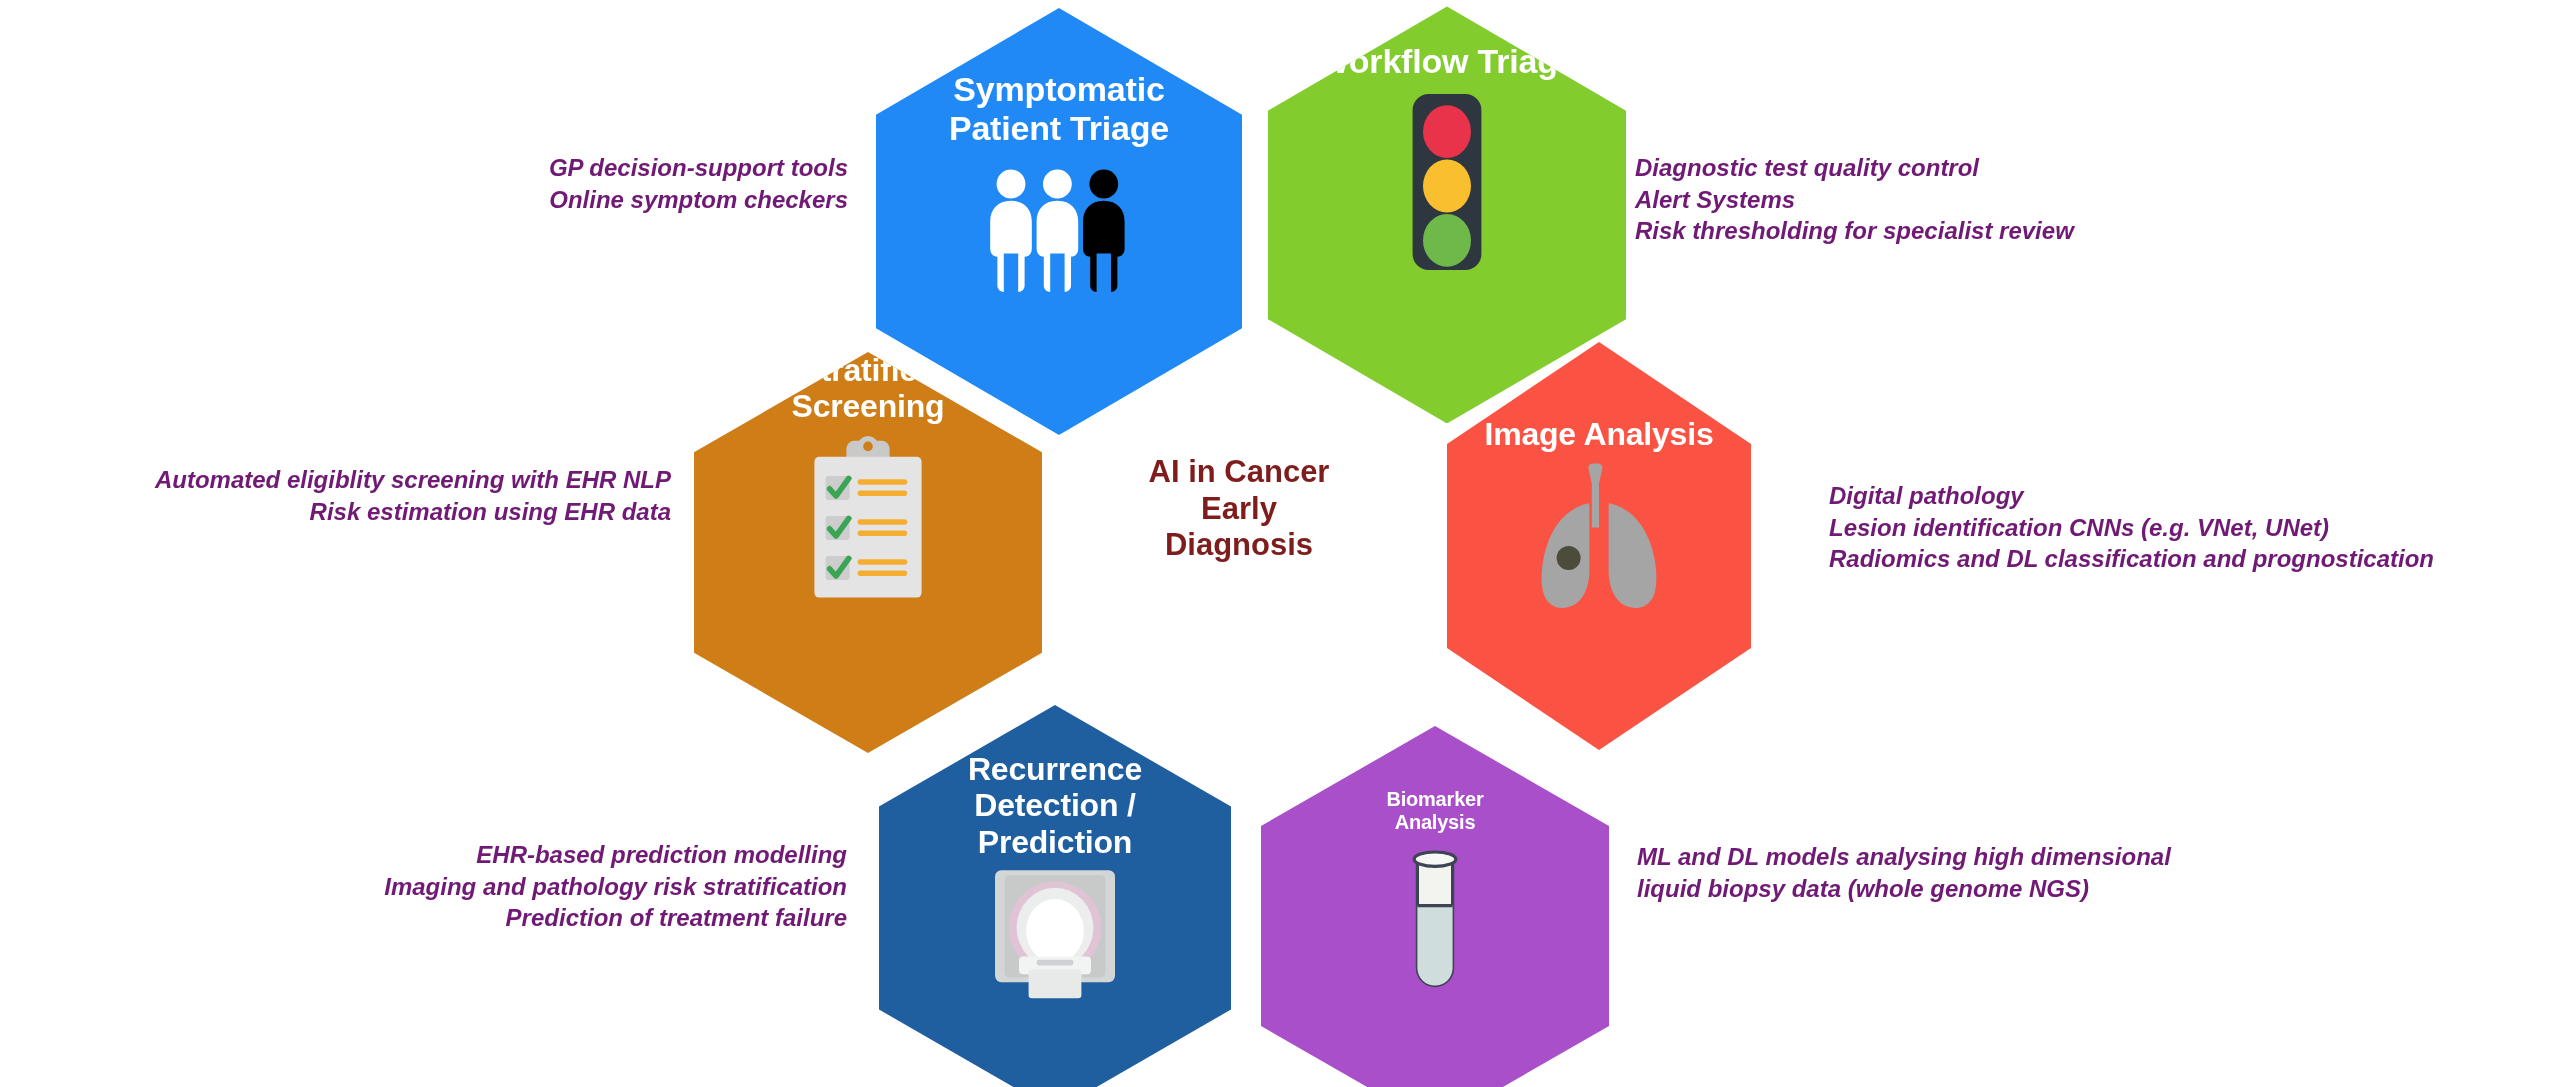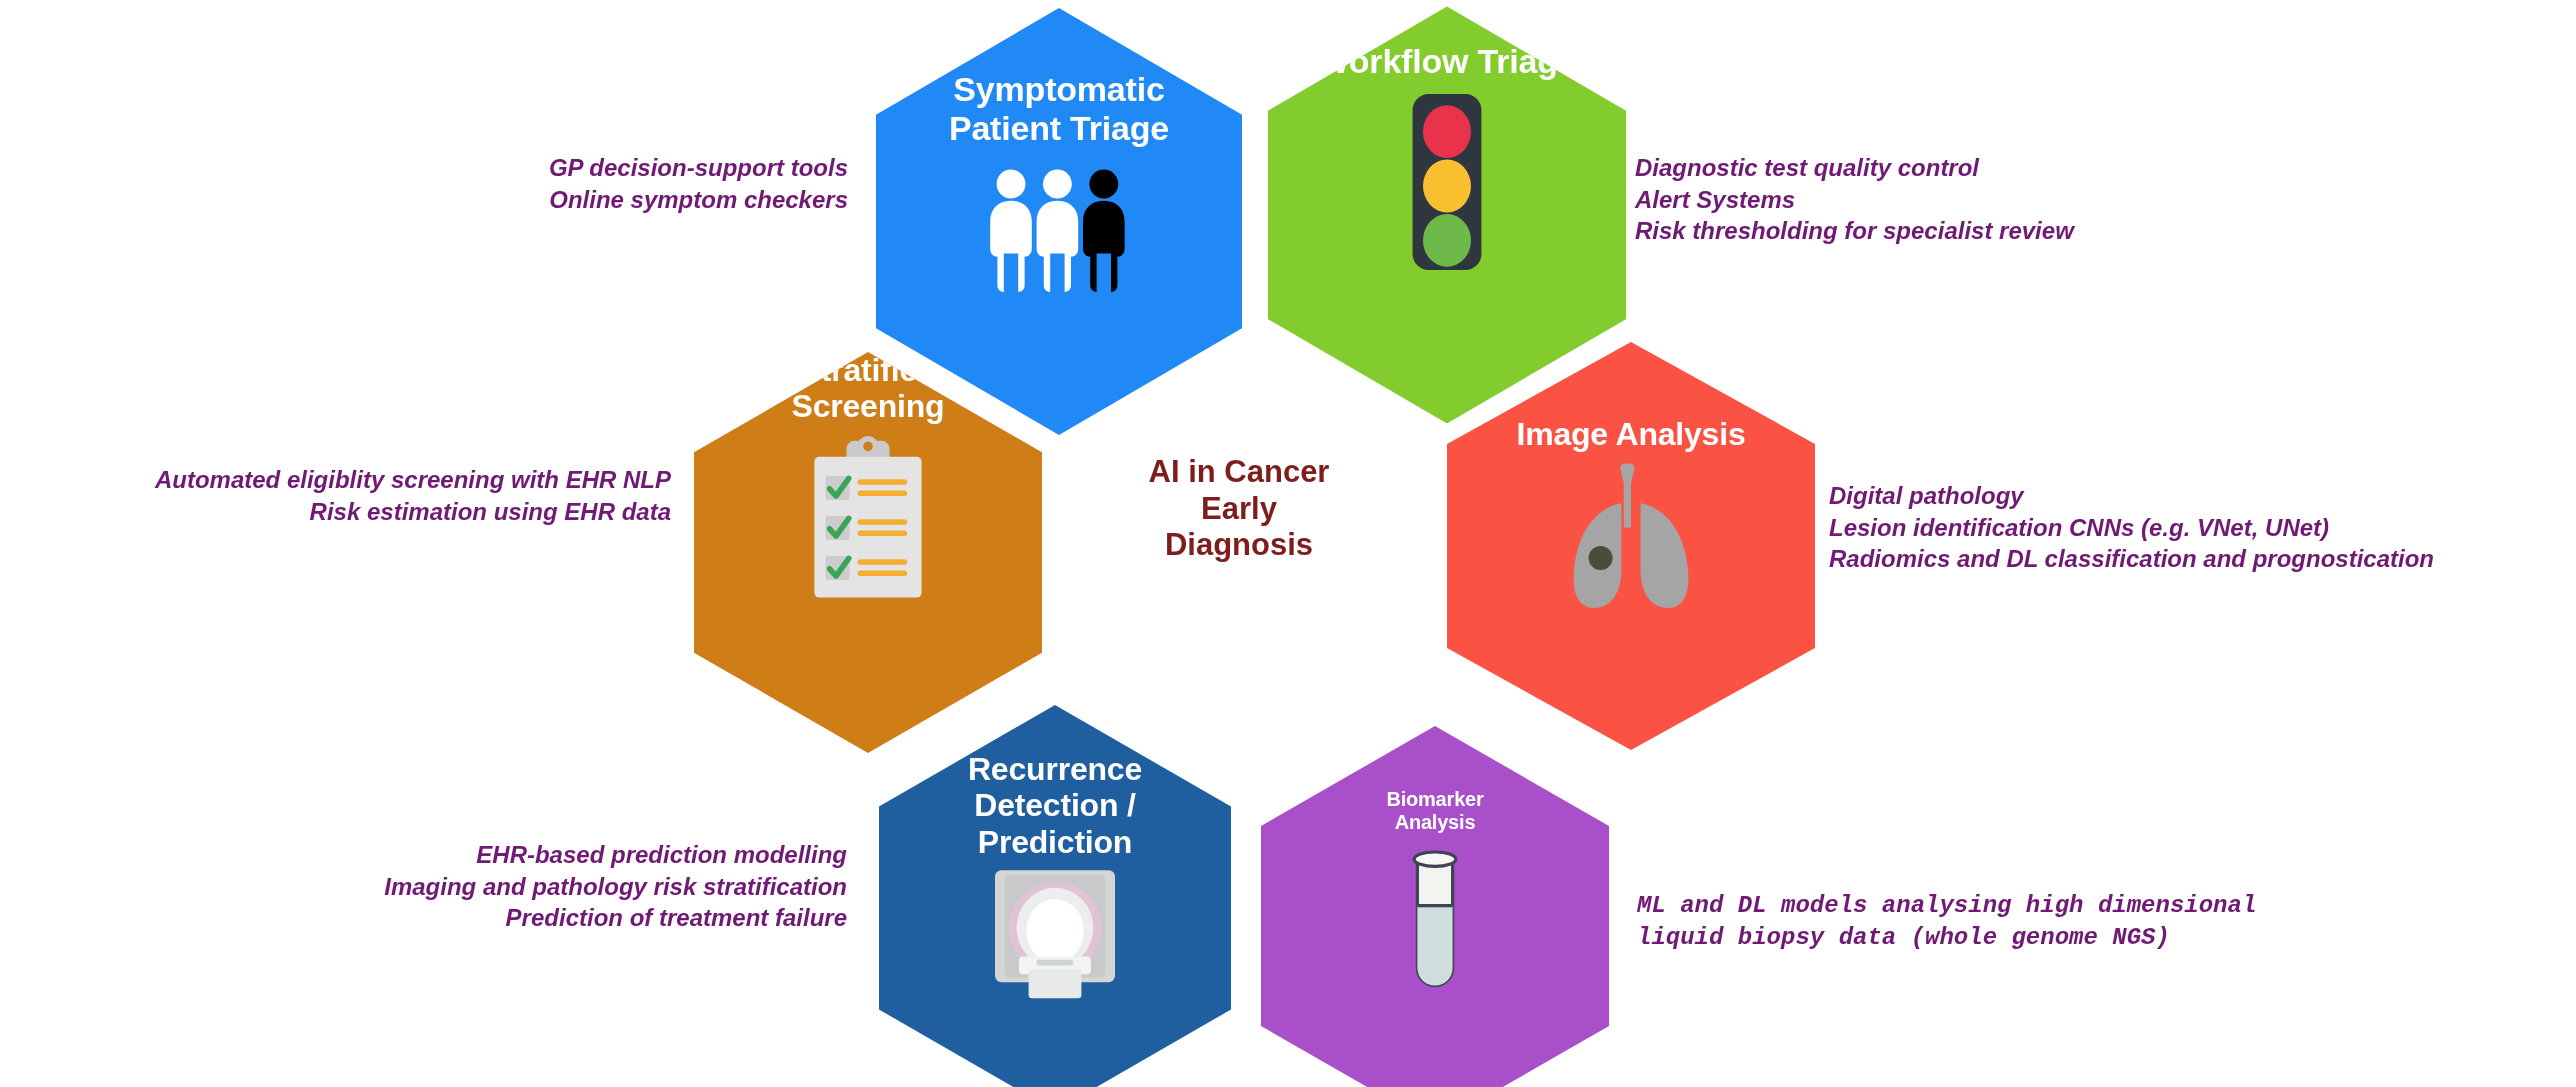--- a/index.html
+++ b/index.html
@@ -58,21 +58,21 @@
   #hex-workflow .hex-icon { margin-top: 12.8px; }
 
   #hex-stratified {
     left: 694px; top: 352px; width: 348px; height: 401px;
     background: #ce7d17;
   }
   #hex-stratified .hex-title { font-size: 32px; }
   #hex-stratified .hex-icon { margin-top: 11.2px; }
 
   #hex-image {
-    left: 1447px; top: 342px; width: 368px; height: 408px;
+    left: 1447px; top: 342px; width: 304px; height: 408px;
     background: #fa5344;
   }
   #hex-image .hex-title { font-size: 32px; margin-top: 74px; }
   #hex-image .hex-icon { margin-top: 9.6px; }
 
   #hex-recurrence {
     left: 879px; top: 705px; width: 352px; height: 406px;
     background: #1f5fa0;
   }
   #hex-recurrence .hex-title { font-size: 32px; margin-top: 46px; }
@@ -109,21 +109,21 @@
     white-space: pre-line;
   }
   .annot.right { text-align: right; }
   .annot.left  { text-align: left; }
 
   #annot-symptomatic { left: 432px;  top: 152px;  width: 416px; }
   #annot-workflow    { left: 1635px; top: 152px;  width: 623px; }
   #annot-stratified  { left: 8px;   top: 464px;  width: 663px; }
   #annot-image       { left: 1829px; top: 480px;  width: 743px; }
   #annot-recurrence  { left: 224px;  top: 839px; width: 623px; }
-  #annot-biomarker   { left: 1637px; top: 890px; width: 703px; font-family: Liberation Mono, monospace; }
+  #annot-biomarker   { left: 1637px; top: 841px; width: 703px; }
 
   
   svg { display: block; }
 </style>
 </head>
 <body>
 
 <div id="stage">
 
   <div class="hex" id="hex-symptomatic">

